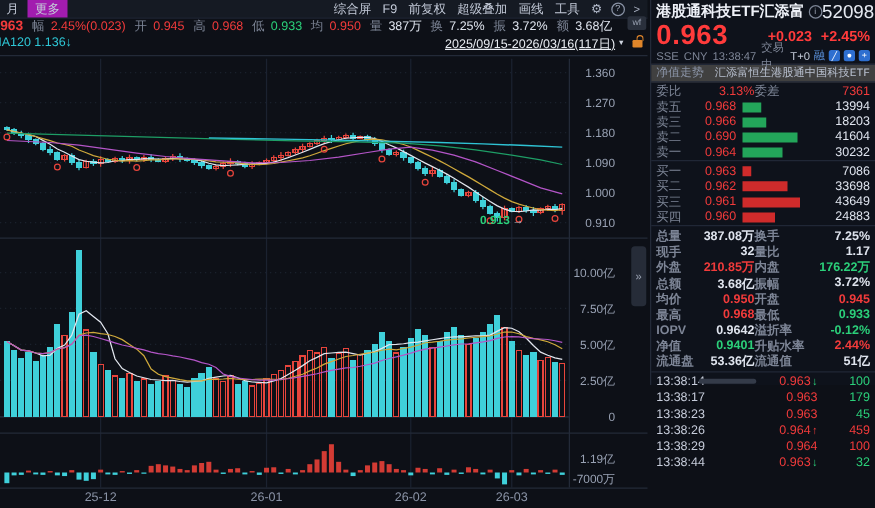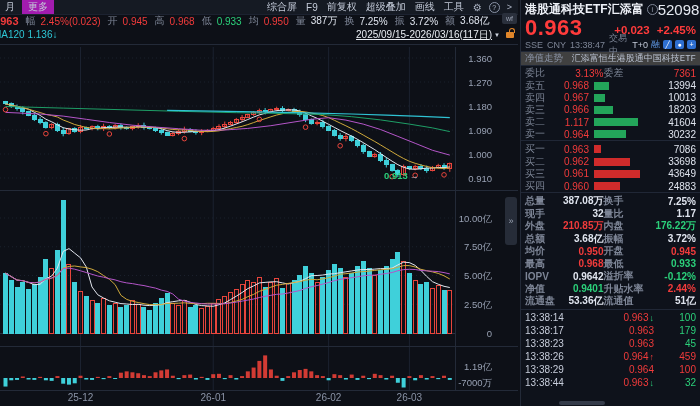--- a/index.html
+++ b/index.html
@@ -28,21 +28,21 @@
   .range{margin-left:auto;color:#e8ecf2;text-decoration:underline;cursor:pointer;}
   .dd{font-size:6px;color:#cfd5e0;margin-left:2px;text-decoration:none;display:inline-block;}
   .lock{width:8px;height:6px;background:#e0862a;border-radius:1px;position:relative;margin:0 4px 0 6px;}
   .lock::before{content:"";position:absolute;left:3px;top:-4px;width:4px;height:4px;
                 border:1px solid #e0862a;border-bottom:none;border-radius:3px 3px 0 0;}
   .wfbadge{position:absolute;left:502px;top:13px;width:15px;height:11px;background:#2a303c;border-radius:2px;
            color:#9aa2b2;font-size:7px;display:flex;align-items:center;justify-content:center;z-index:6;}
   .handle{position:absolute;left:505px;top:197px;width:12px;height:48px;background:#262c38;border-radius:3px;
           color:#9aa2b2;font-size:9px;display:flex;align-items:center;justify-content:center;z-index:6;}
   
-  .rpanel{position:absolute;left:520px;top:0;width:180px;height:406px;background:#0e121b;
+  .rpanel{position:absolute;left:520px;top:0;width:180px;height:308px;background:#0e121b;
           border-left:1px solid #232a38;box-sizing:border-box;z-index:5;}
   .rp-title{height:15px;display:flex;align-items:center;padding:2px 4px 0;}
   .rp-name{font-size:12px;font-weight:bold;color:#eef1f8;white-space:nowrap;}
   .rp-info{width:9px;height:9px;border:1px solid #7d8596;border-radius:50%;font-size:7px;color:#9aa2b2;
            display:flex;align-items:center;justify-content:center;margin-left:3px;flex:none;}
   .rp-code{margin-left:auto;font-size:15px;color:#e6eaf2;}
   .rp-pricerow{display:flex;align-items:flex-end;padding:0 4px;height:21px;}
   .rp-bigprice{font-size:22px;font-weight:bold;color:#ff3b3b;line-height:20px;letter-spacing:.5px;}
   .rp-chg{margin-left:auto;font-size:11.5px;font-weight:bold;color:#ff3b3b;display:flex;gap:7px;padding-bottom:2px;}
   .rp-meta{display:flex;align-items:center;height:13px;padding:0 4px;font-size:9px;color:#7d8596;gap:4px;}
@@ -537,38 +537,30 @@
     <div id="book">
         <div class="brow">
           <span class="blab">卖五</span>
           <span class="bprice">0.968</span>
           <span class="bbar">
             <i style="width: 15px; background: rgb(35, 165, 90);"></i>
           </span>
           <span class="bvol">13994</span>
         </div>
         <div class="brow">
-          <span class="blab">卖四</span>
-          <span class="bprice">0.967</span>
-          <span class="bbar">
-            <i style="width: 11px; background: rgb(35, 165, 90);"></i>
-          </span>
-          <span class="bvol">10013</span>
-        </div>
-        <div class="brow">
           <span class="blab">卖三</span>
           <span class="bprice">0.966</span>
           <span class="bbar">
             <i style="width: 19px; background: rgb(35, 165, 90);"></i>
           </span>
           <span class="bvol">18203</span>
         </div>
         <div class="brow">
           <span class="blab">卖二</span>
-          <span class="bprice">1.117</span>
+          <span class="bprice">0.690</span>
           <span class="bbar">
             <i style="width: 44px; background: rgb(35, 165, 90);"></i>
           </span>
           <span class="bvol">41604</span>
         </div>
         <div class="brow">
           <span class="blab">卖一</span>
           <span class="bprice">0.964</span>
           <span class="bbar">
             <i style="width: 32px; background: rgb(35, 165, 90);"></i>

